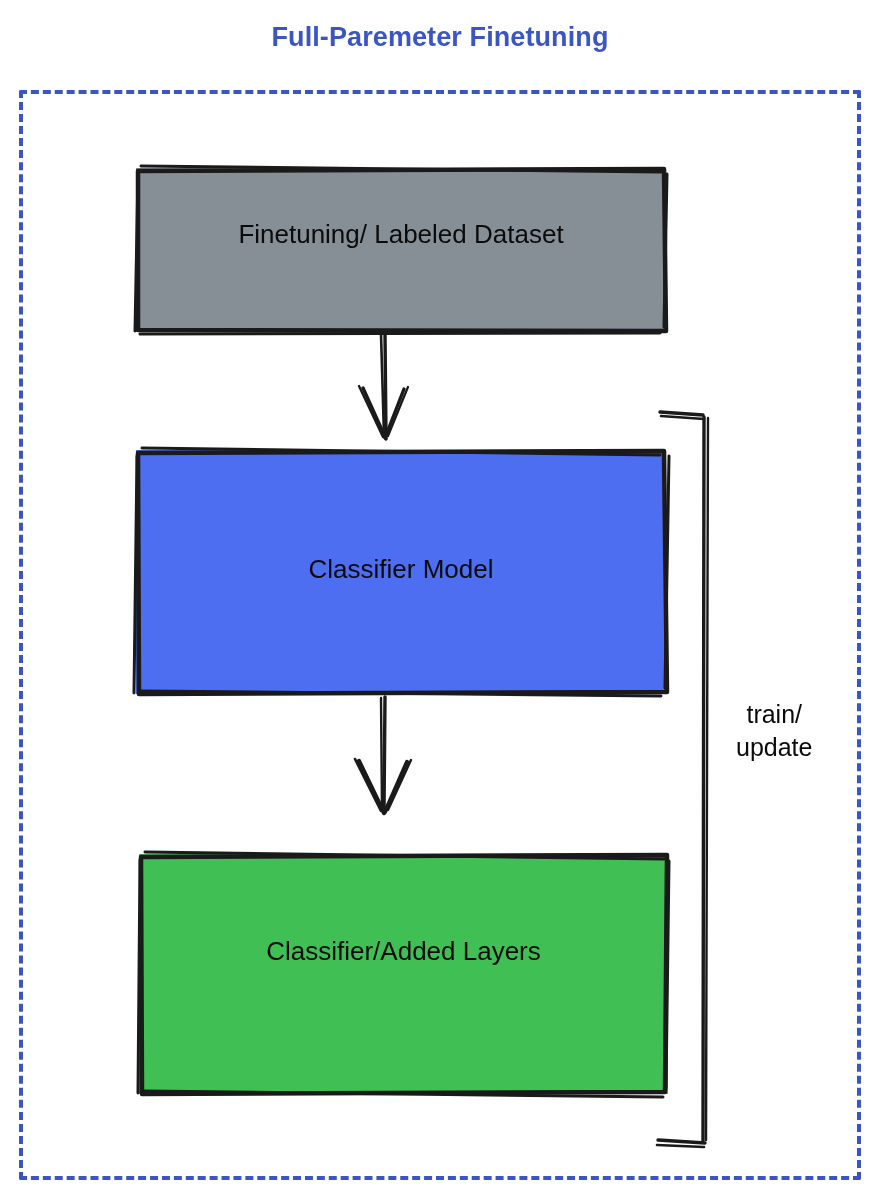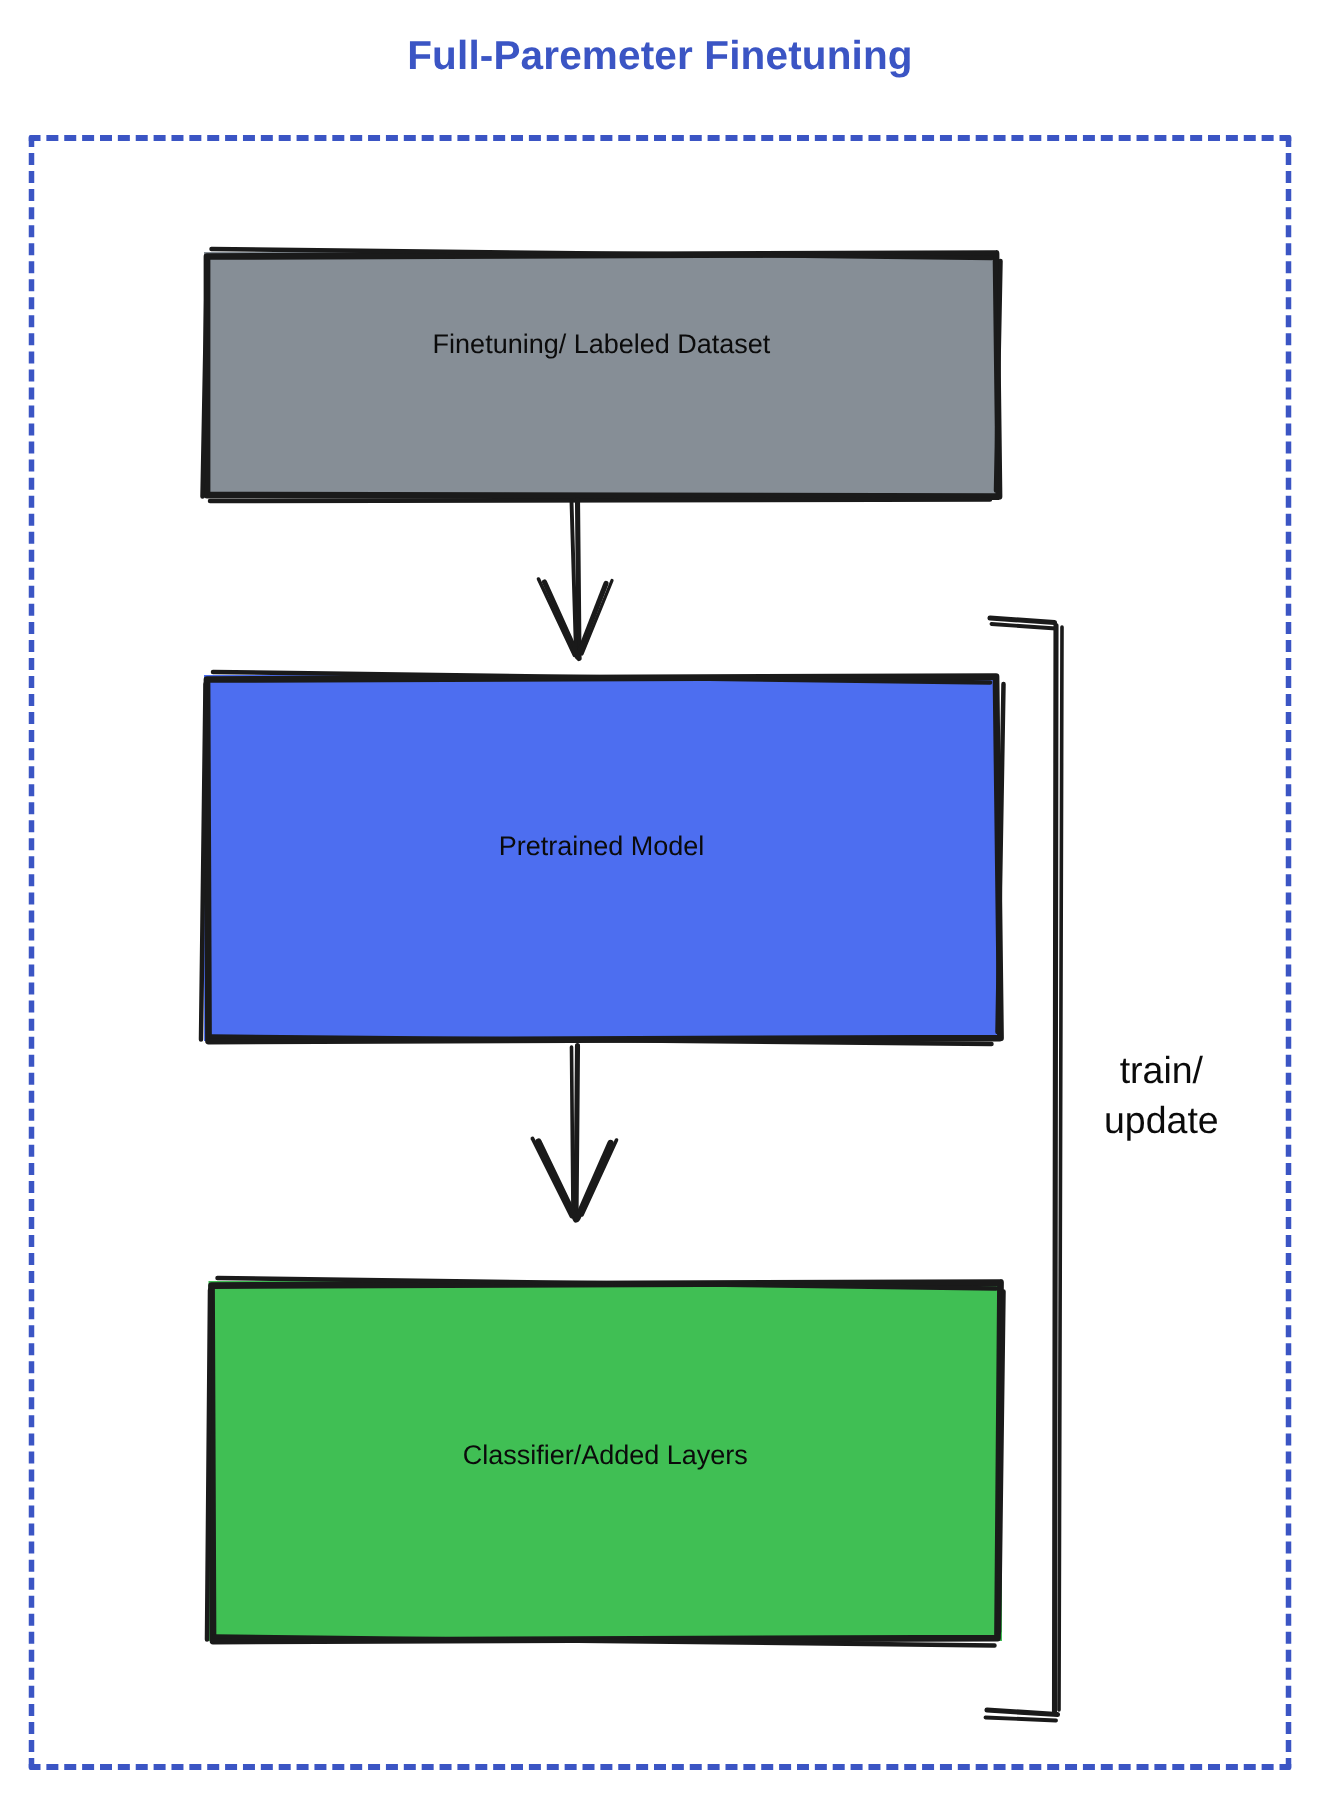--- a/index.html
+++ b/index.html
@@ -62,21 +62,21 @@
   .node-fill {
     position: absolute;
     left: 0; top: 0; right: 0; bottom: 0;
   }
   .node-label {
     position: absolute;
     left: 0;
     width: 100%;
     text-align: center;
     color: #0b0b0b;
-    font-size: 18px;
+    font-size: 26px;
     font-family: "Liberation Sans", sans-serif;
     white-space: nowrap;
   }
 
   #node-dataset  { left: 136px; top: 168px; width: 530px; height: 164px; }
   #node-dataset  .node-fill  { background: #868e96; }
 
   #node-pretrained { left: 136px; top: 450px; width: 530px; height: 244px; }
   #node-pretrained .node-fill  { background: #4d6ef0; }
 
@@ -162,18 +162,18 @@
 
       <path d="M658,1140 L705,1143" stroke-width="3.4"></path>
       <path d="M657,1145 L704,1147" stroke-width="2.6"></path>
     </g>
 
   </g>
 </svg>
 
 <div class="node-label" style="position:absolute; left:136px; top:219px; width:530px;">Finetuning/ Labeled Dataset</div>
 
-<div class="node-label" style="position:absolute; left:136px; top:554px; width:530px;">Pretrained Model</div>
+<div class="node-label" style="position:absolute; left:136px; top:554px; width:530px;">Classifier Model</div>
 
-<div class="node-label" style="position:absolute; left:139px; top:960px; width:529px;">Classifier/Added Layers</div>
+<div class="node-label" style="position:absolute; left:139px; top:936px; width:529px;">Classifier/Added Layers</div>
 
 <div id="loop-label">train/
 update</div>
 
 </body></html>

